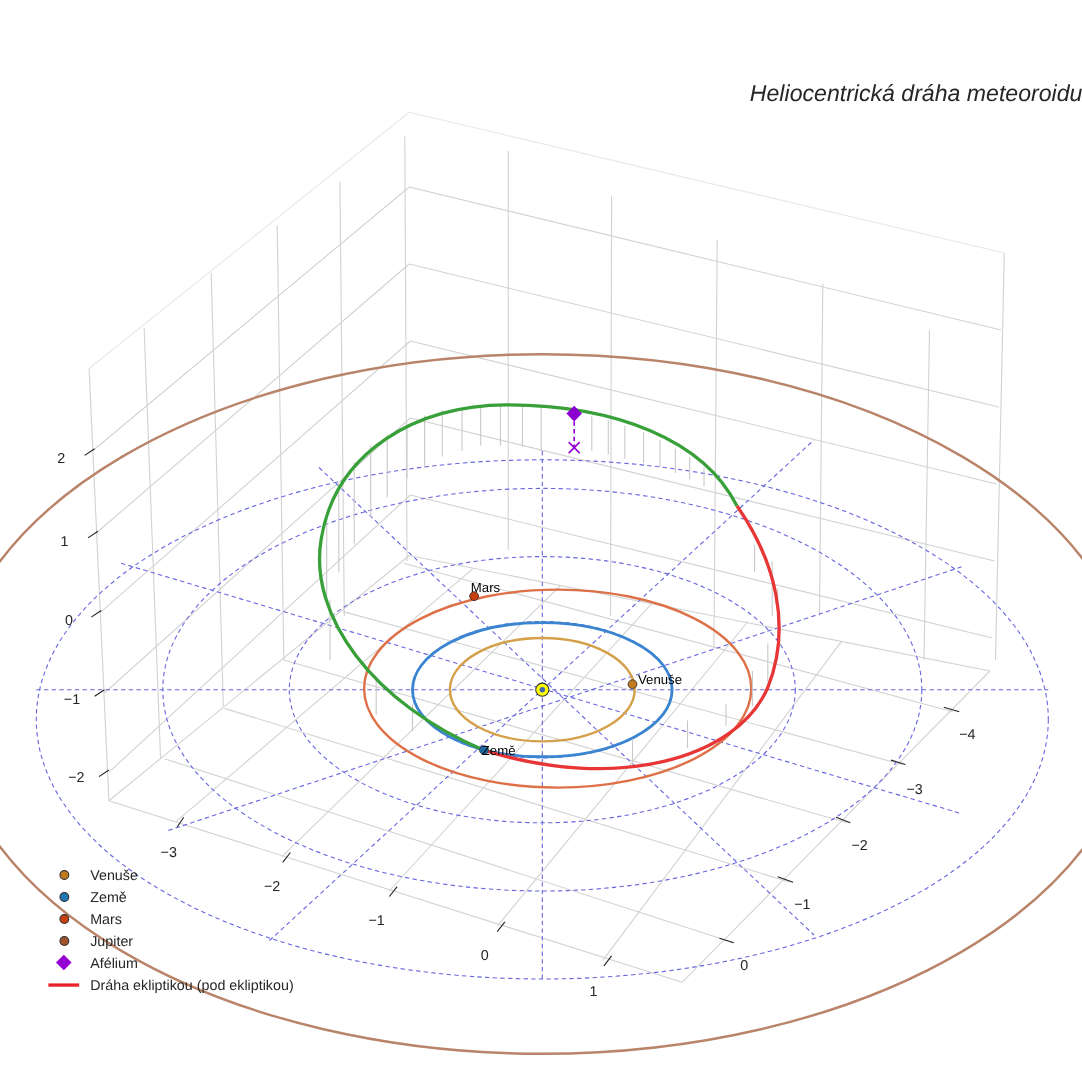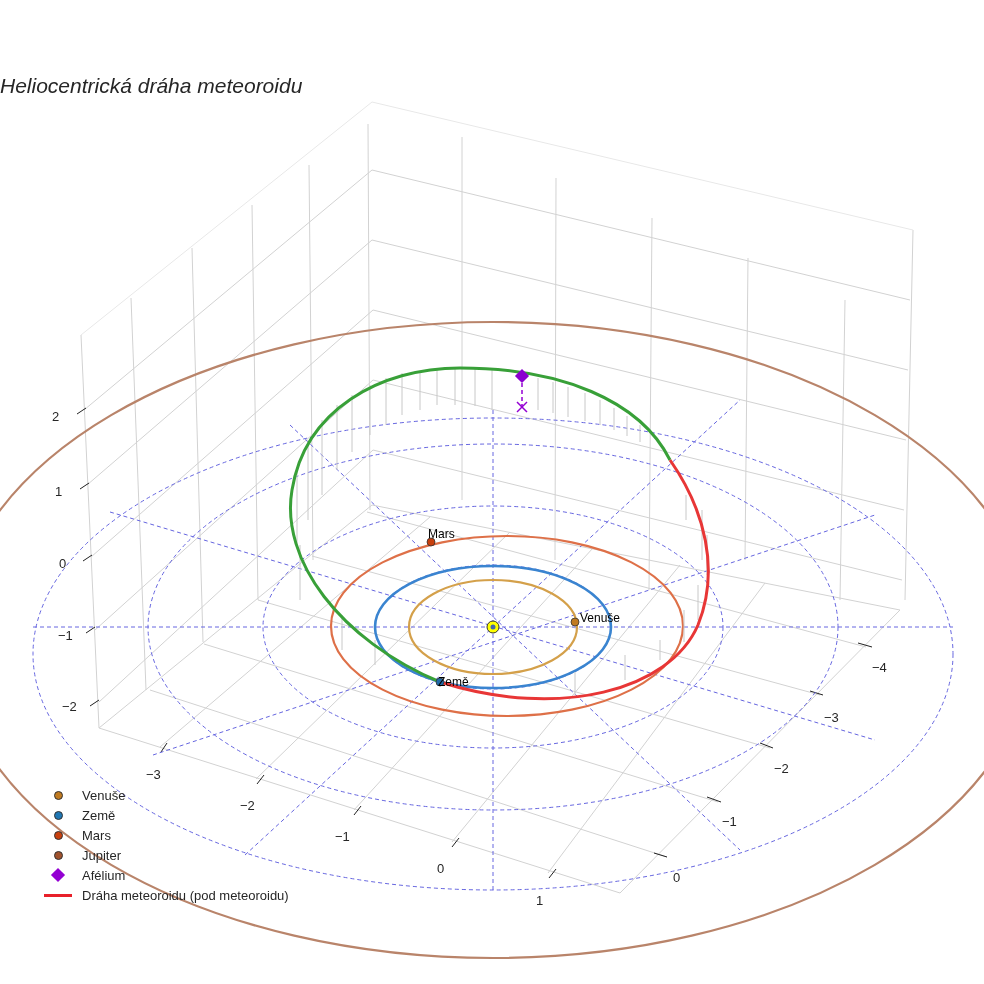--- a/index.html
+++ b/index.html
@@ -1,18 +1,18 @@
 <!DOCTYPE html>
 <html><head>
 <meta charset="utf-8">
 <style>
   html, body { margin: 0; padding: 0; background: #ffffff; }
   body { width: 984px; height: 984px; position: relative; overflow: hidden;
          font-family: "Liberation Sans", sans-serif; }
-  #chart-title { position: absolute; top: 74px; left: 0; width: 984px; text-align: left;
+  #chart-title { position: absolute; top: 74px; left: 0; width: 984px; text-align: right;
          font-size: 21px; font-style: italic; color: #262626; }
   svg { position: absolute; left: 0; top: 0; }
   .tick-label { font-size: 13px; fill: #262626; font-family: "Liberation Sans", sans-serif; }
   .planet-label { font-size: 12px; fill: #000; font-family: "Liberation Sans", sans-serif; }
   #legend { position: absolute; left: 40px; top: 785px; font-size: 13px; color: #262626; }
   .legend-row { height: 20px; display: flex; align-items: center; }
   .legend-marker { width: 36px; height: 20px; display: flex; align-items: center; justify-content: center; margin-right: 6px; }
   .dot { width: 9px; height: 9px; border-radius: 50%; border: 1px solid #333; box-sizing: border-box; }
   .sun-dot { width: 15px; height: 15px; border-radius: 50%; border: 1px solid #333; box-sizing: border-box; }
   .diamond { width: 10px; height: 10px; transform: rotate(45deg); }
@@ -218,15 +218,15 @@
   <div class="legend-row">
     <div class="legend-marker">
         <div class="diamond" style="background:#9400d3"></div>
       </div>
     <span>Afélium</span>
   </div>
   <div class="legend-row">
     <div class="legend-marker">
         <div class="line-swatch" style="background:#e8202a"></div>
       </div>
-    <span>Dráha meteoroidu (pod meteoroidu)</span>
+    <span>Dráha ekliptikou (pod ekliptikou)</span>
   </div>
 </div>
 
 </body></html>

